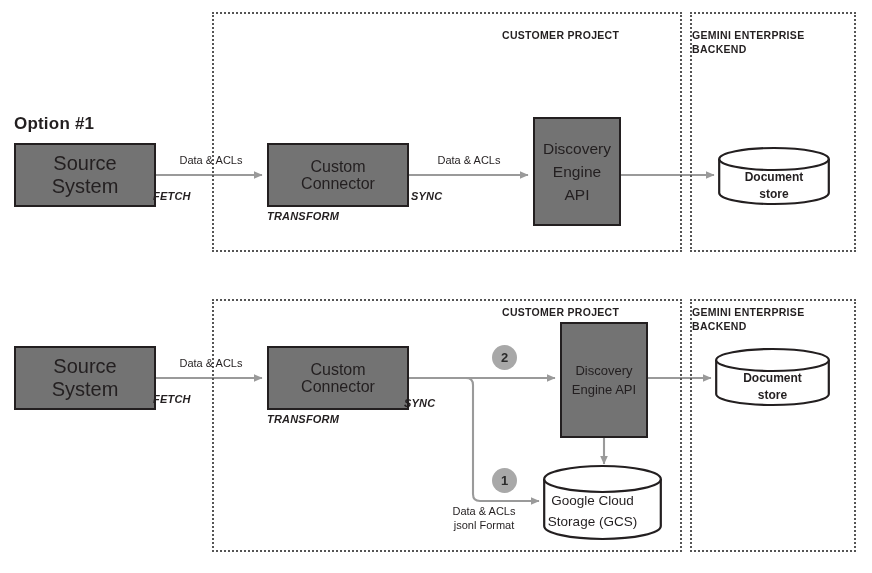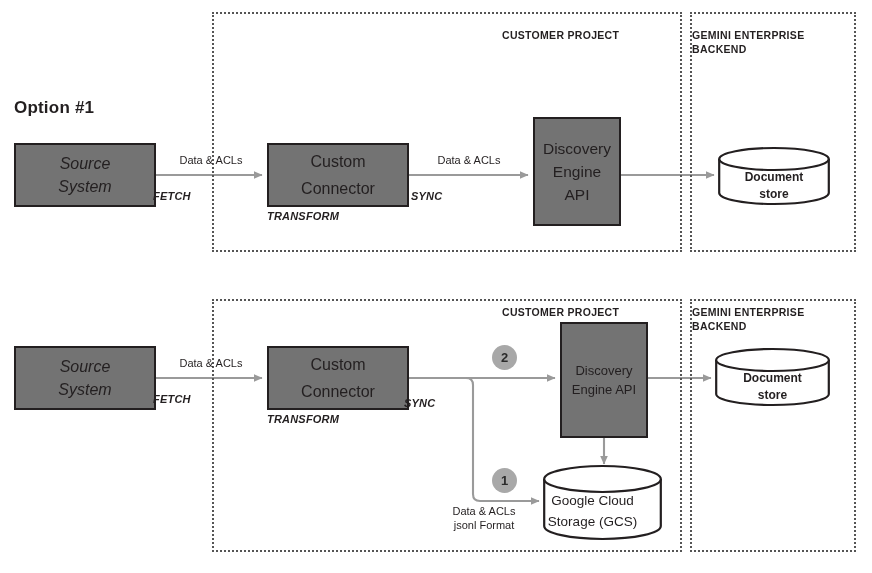--- a/index.html
+++ b/index.html
@@ -33,22 +33,22 @@
     position:absolute;
     border:2.2px solid #231f20;
     background:#737373;
     box-sizing:border-box;
     display:flex;align-items:center;justify-content:center;
     text-align:center;
     color:#231f20;
   }
   .node span{display:block;white-space:pre-line;}
 
-  .n-source  {font-size:16px;line-height:23px;font-style:italic;}
-  .n-conn    {font-size:16px;line-height:27px;align-items:center;}
+  .n-source  {font-size:20px;line-height:23px;}
+  .n-conn    {font-size:16px;line-height:17px;align-items:center;}
   .n-de1     {font-size:15.5px;line-height:23px;}
   .n-de2     {font-size:13px;line-height:19px;}
 
   
   .opt-title{
     position:absolute;
     font-size:17px;
     font-weight:bold;
     color:#231f20;
     letter-spacing:.2px;
@@ -126,21 +126,21 @@
     </g>
   </svg>
 
   <div class="group" style="left:212px;top:12px;width:470px;height:240px;"></div>
   <div class="group-title" style="left:502px;top:28px;width:170px;">CUSTOMER PROJECT</div>
 
   <div class="group" style="left:690px;top:12px;width:166px;height:240px;"></div>
   <div class="group-title" style="left:692px;top:28px;width:162px;">GEMINI ENTERPRISE
 BACKEND</div>
 
-  <div class="opt-title" style="left:14px;top:98px;">Option #1</div>
+  <div class="opt-title" style="left:14px;top:114px;">Option #1</div>
 
   <div class="node n-source" style="left:14px;top:143px;width:142px;height:64px;">
     <span>Source
 System</span>
   </div>
 
   <div class="node n-conn" style="left:267px;top:143px;width:142px;height:64px;">
     <span>Custom
 Connector</span>
   </div>

